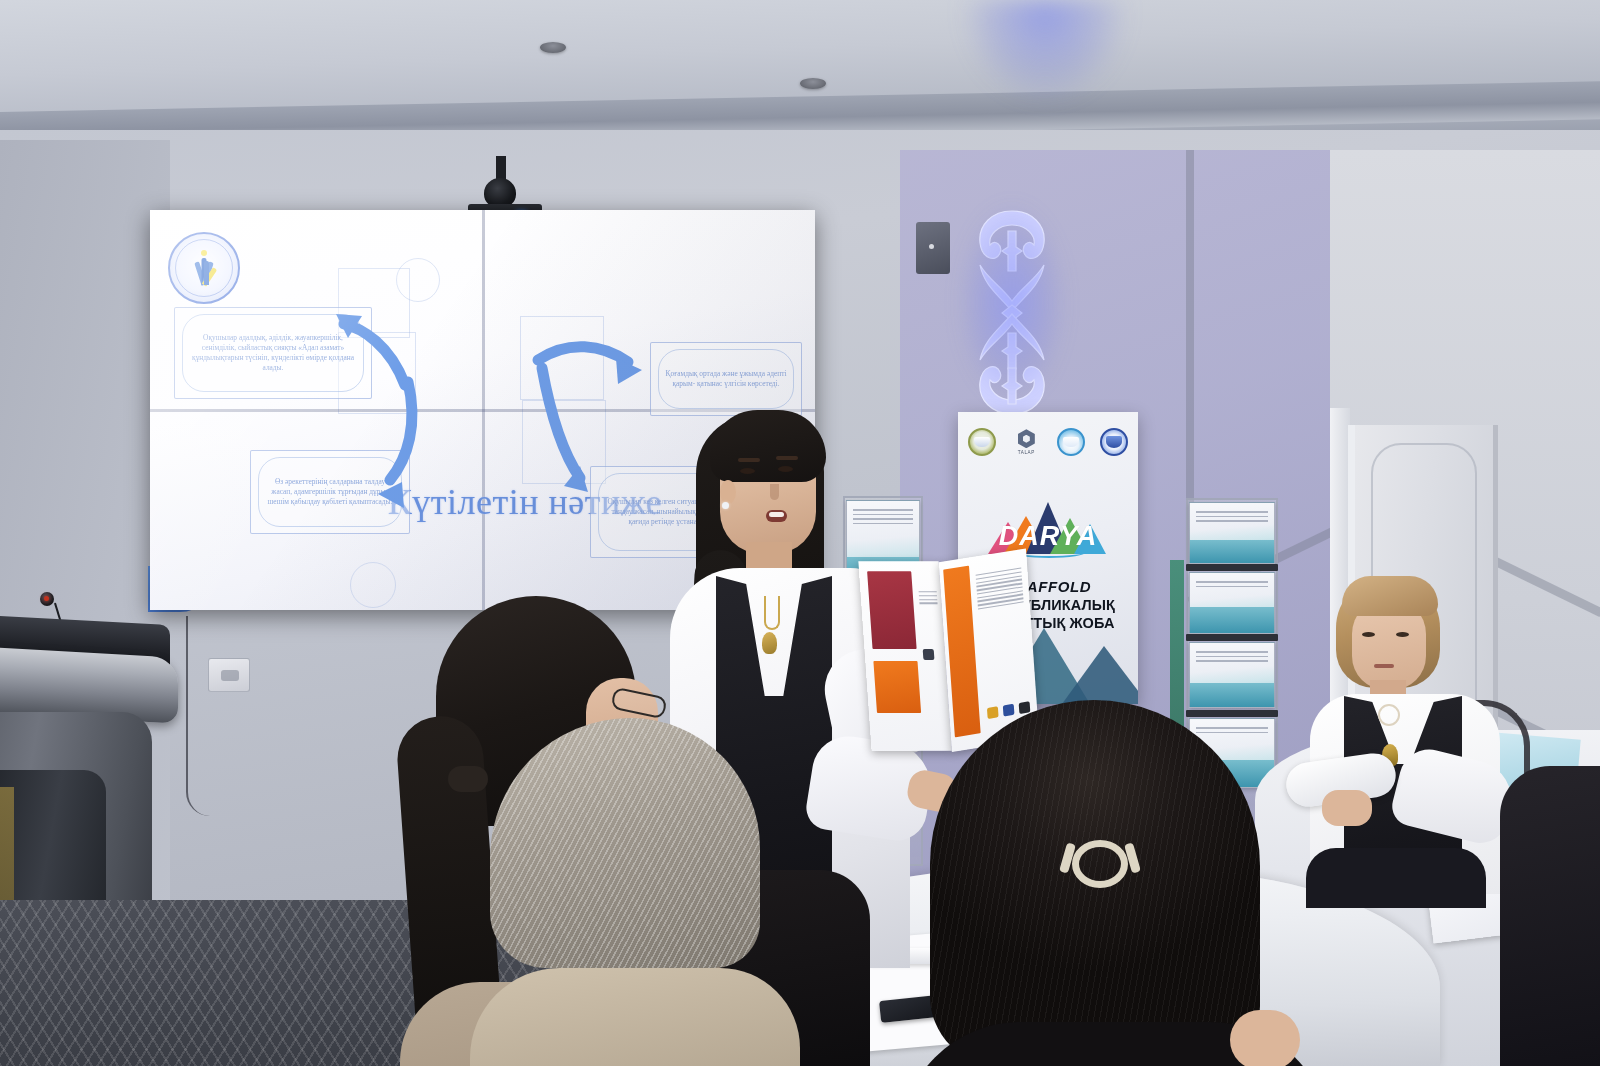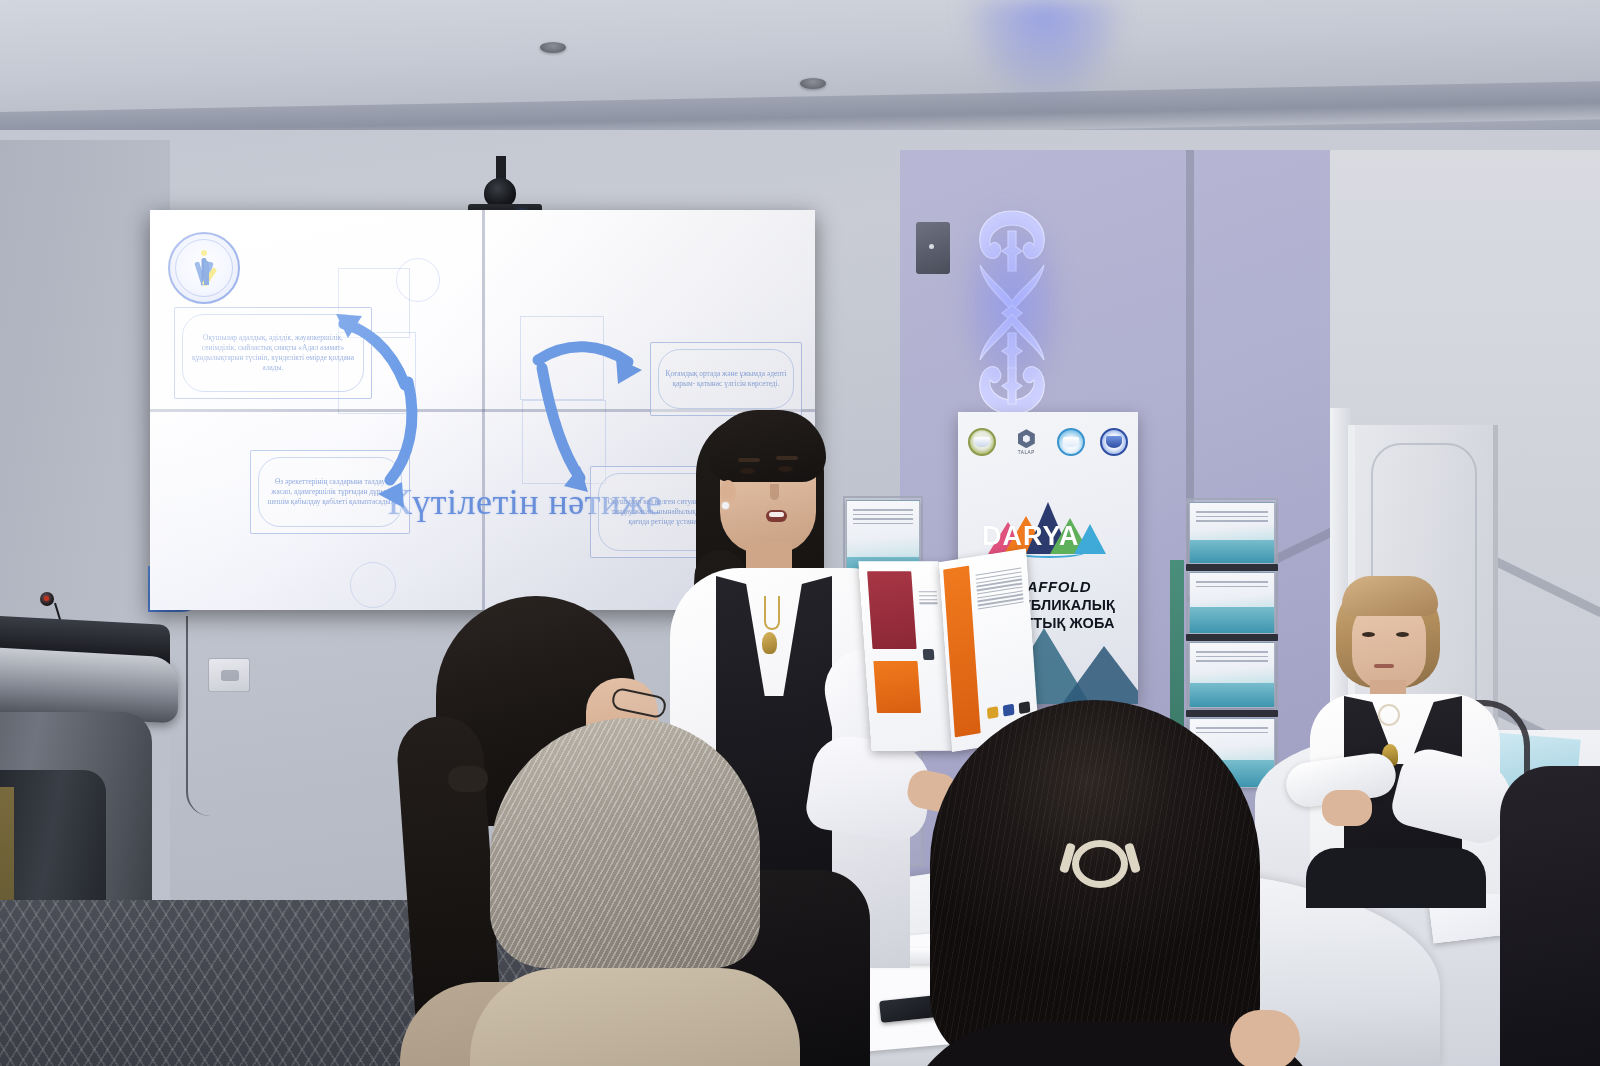--- a/index.html
+++ b/index.html
@@ -150,22 +150,22 @@
   .talap-hex {
     width:17px; height:19px; background:#5d6b86;
     clip-path:polygon(50% 0,100% 25%,100% 75%,50% 100%,0 75%,0 25%);
     display:flex; align-items:center; justify-content:center;
   }
   .talap-hex::after{ content:""; width:7px; height:8px; background:#eceff5; clip-path:polygon(50% 0,100% 25%,100% 75%,50% 100%,0 75%,0 25%); }
   .talap-txt { font-size:4.6px; letter-spacing:.6px; color:#4a5569; margin-top:1.5px; }
 
   .darya { position:absolute; left:24px; top:86px; width:132px; height:62px; }
   .darya-word {
-    position:absolute; left:0; bottom:8px; width:132px; text-align:left;
-    font-family:"Liberation Sans", sans-serif; font-weight:700; 
+    position:absolute; left:0; bottom:8px; width:132px; text-align:center;
+    font-family:"Liberation Sans", sans-serif; font-weight:700; font-style:italic;
     font-size:27px; color:#ffffff; letter-spacing:1px;
     text-shadow:0 0 1px rgba(0,0,0,.15);
   }
   .darya-wave { position:absolute; left:30px; bottom:2px; width:74px; height:6px;
     border-bottom:2px solid #3fa9d8; border-radius:0 0 50% 50%/0 0 100% 100%; }
 
   .banner-text { position:absolute; left:6px; top:166px; width:168px; text-align:center; color:#10151f; }
   .banner-text .l1 { font-size:15px; font-weight:700; font-style:italic; letter-spacing:.6px; }
   .banner-text .l2, .banner-text .l3 { font-size:14.5px; font-weight:700; letter-spacing:.1px; margin-top:2px; }
 

